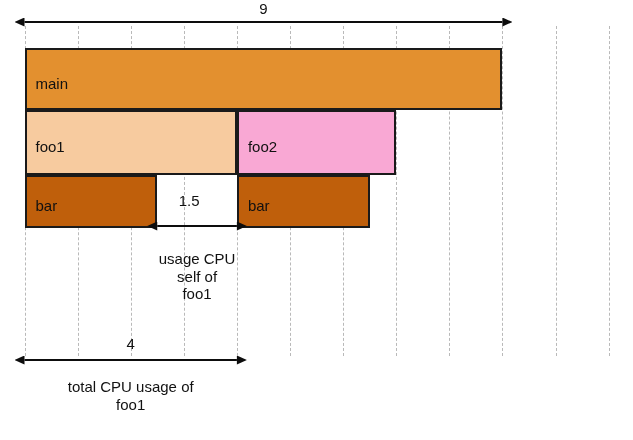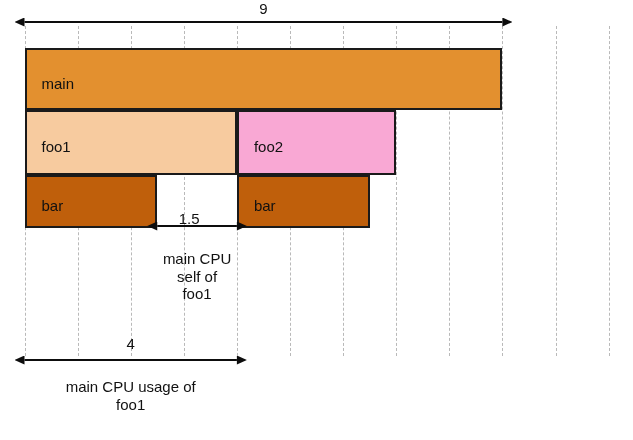--- a/index.html
+++ b/index.html
@@ -11,21 +11,21 @@
   #stage{position:absolute;left:0;top:0;width:633px;height:440px;}
   .grid-line{
     position:absolute;width:0;border-left:1px dashed #b9b9b9;
   }
   .frame{
     position:absolute;box-sizing:border-box;
     border:2px solid #1a1a1a;
     display:flex;align-items:center;
     font-size:15px;color:#111111;
   }
-  .frame .frame-label{padding-left:15px;line-height:1;margin-top:8px;}
+  .frame .frame-label{padding-left:9px;line-height:1;margin-top:8px;}
   .dim-label{
     position:absolute;font-size:15px;color:#111111;
     text-align:center;white-space:nowrap;line-height:1.18;
   }
   .dim-caption{
     position:absolute;font-size:15px;color:#111111;
     text-align:center;line-height:1.18;
   }
   svg.anno{position:absolute;left:0;top:0;width:633px;height:440px;overflow:visible;}
 </style>
@@ -76,26 +76,26 @@
         <path d="M1,0 L11,4.5 L1,9 Z" fill="#0d0d0d"></path>
       </marker>
     </defs>
   <line x1="24.5" x2="502.40000000000003" y1="22" y2="22" stroke="#0d0d0d" stroke-width="2" marker-start="url(#arrL)" marker-end="url(#arrR)"></line>
       <line x1="157.25" x2="236.9" y1="226" y2="226" stroke="#0d0d0d" stroke-width="2" marker-start="url(#arrL)" marker-end="url(#arrR)"></line>
       <line x1="24.5" x2="236.9" y1="360" y2="360" stroke="#0d0d0d" stroke-width="2" marker-start="url(#arrL)" marker-end="url(#arrR)"></line>
     </svg>
 
   <div id="labels">
       <div class="dim-label" style="top: 0px; left: 223.45px; width: 80px;">9</div>
-      <div class="dim-label" style="top: 210px; left: 157.075px; width: 64px;">1.5</div>
+      <div class="dim-label" style="top: 192px; left: 157.075px; width: 64px;">1.5</div>
       <div class="dim-caption" style="top: 250px; left: 147.075px; width: 100px;">
-        <div>main CPU</div>
+        <div>usage CPU</div>
         <div>self of</div>
         <div>foo1</div>
       </div>
       <div class="dim-label" style="top: 335px; left: 90.7px; width: 80px;">4</div>
       <div class="dim-caption" style="top: 378px; left: 20.7px; width: 220px;">
-        <div>main CPU usage of</div>
+        <div>total CPU usage of</div>
         <div>foo1</div>
       </div>
     </div>
 
 </div>
 
 </body></html>

